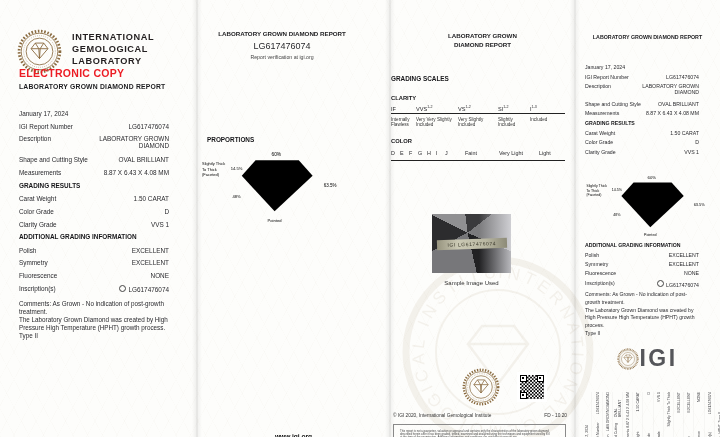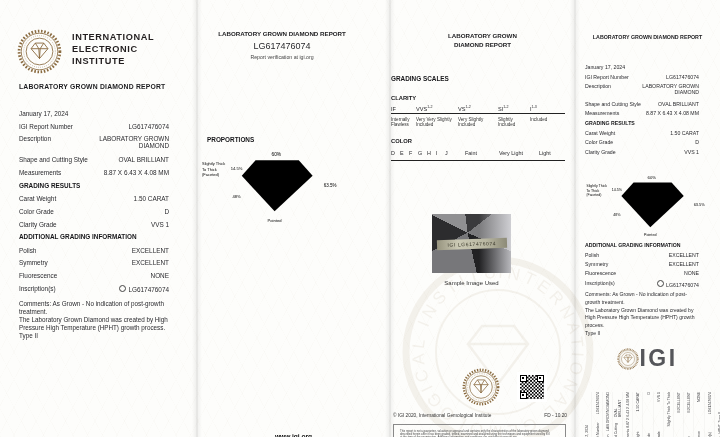--- a/index.html
+++ b/index.html
@@ -146,24 +146,25 @@
   <path d="M70 92 L84 74 H116 L130 92 L100 132 Z M70 92 H130" fill="none" stroke="#8a6b40" stroke-width="2.5"></path>
 </svg>
 
 <section class="panel" id="p1">
   <div class="brand">
     <svg class="seal" width="45" height="45">
         <use href="#igi-seal"></use>
       </svg>
     <div class="brandname">
       <div>INTERNATIONAL</div>
-      <div>ELECTRONIC</div>
-      <div>INSTITUTE</div>
+      <div>GEMOLOGICAL</div>
+      <div>LABORATORY</div>
     </div>
   </div>
+  <div class="ecopy">ELECTRONIC COPY</div>
   <div class="p1title">LABORATORY GROWN DIAMOND REPORT</div>
 
   <div class="p1rows">
     <div class="row">
         <span class="lbl">January 17, 2024</span>
       </div>
     <div class="row">
         <span class="lbl">IGI Report Number</span>
         <span class="val">LG617476074</span>
       </div>

